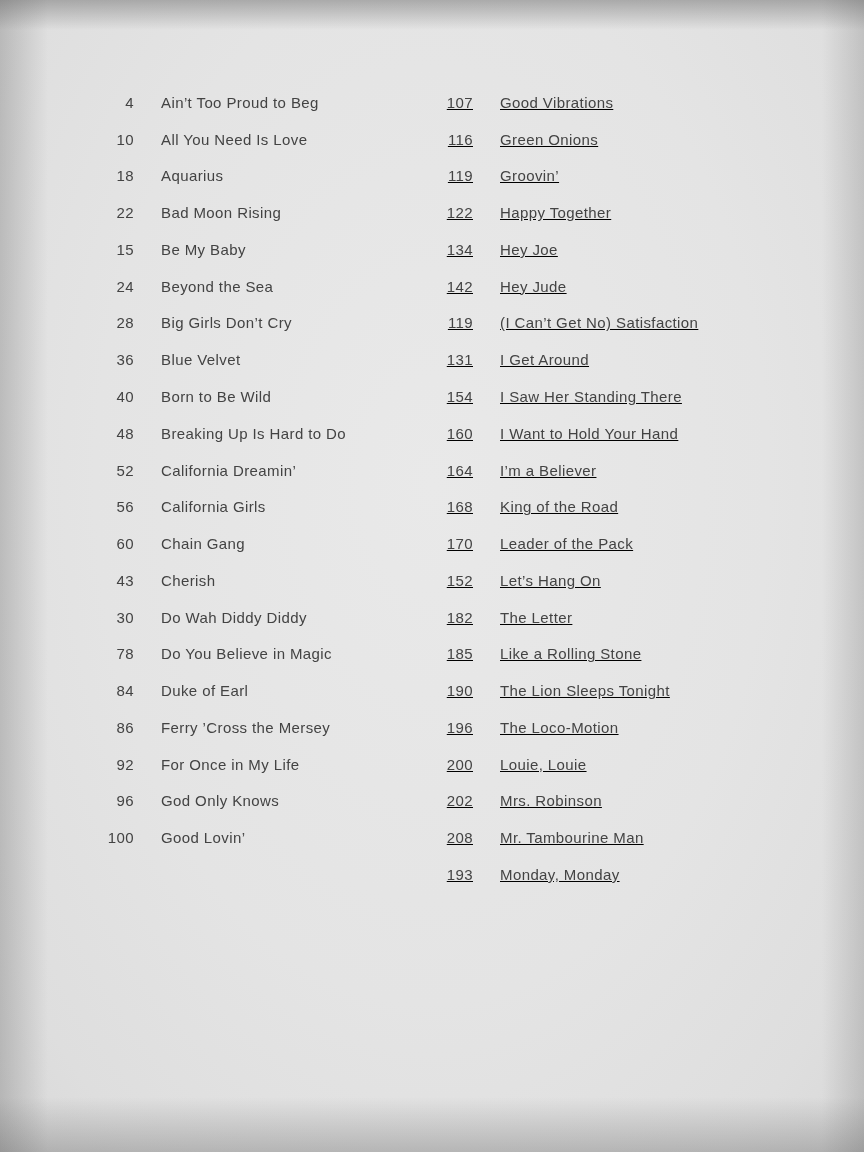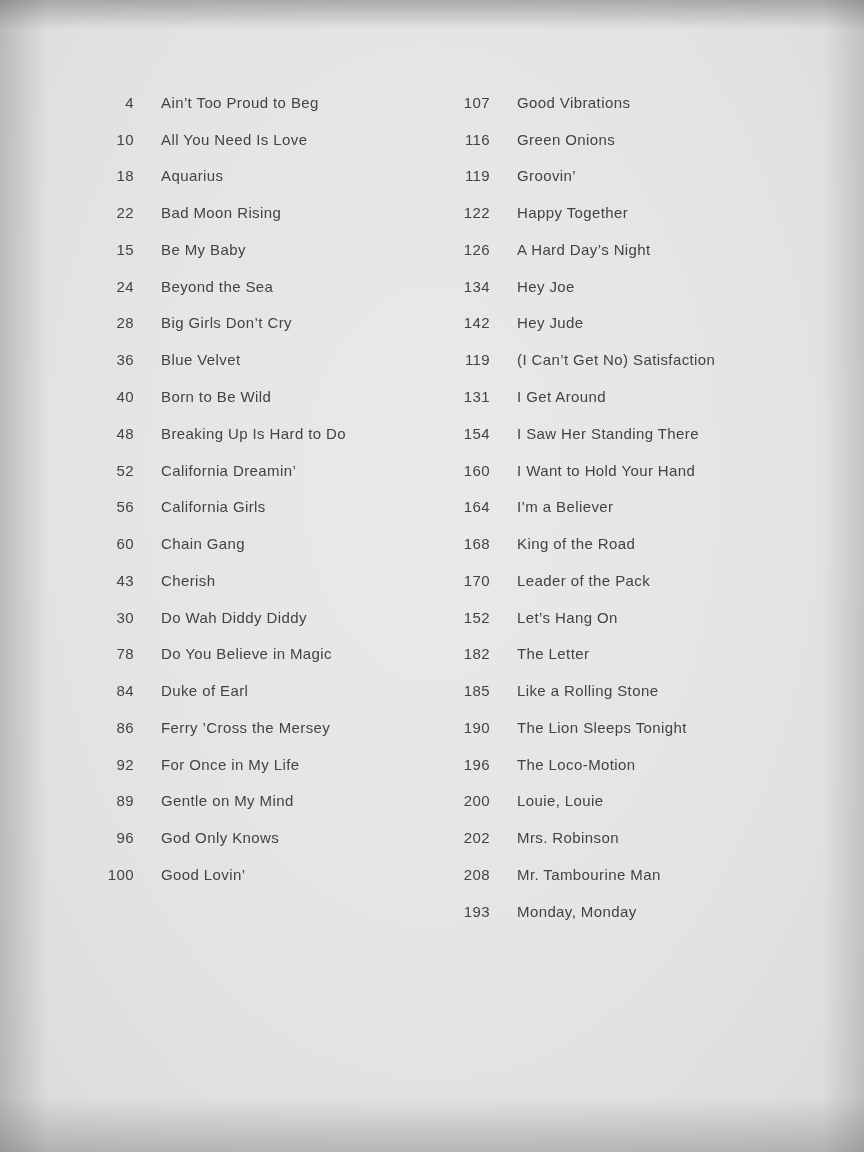--- a/index.html
+++ b/index.html
@@ -21,21 +21,21 @@
       linear-gradient(to top, rgba(90,90,90,0.32) 0px, rgba(90,90,90,0.0) 55px),
       linear-gradient(to right, rgba(90,90,90,0.28) 0px, rgba(90,90,90,0.0) 48px),
       linear-gradient(to left, rgba(90,90,90,0.22) 0px, rgba(90,90,90,0.0) 42px),
       radial-gradient(ellipse at 50% 42%, #e9e9e9 0%, #e4e4e4 55%, #dedede 85%, #d8d8d8 100%);
   }
   .toc-column {
     position: absolute;
     top: 84px;
   }
   .toc-column.left  { left: 70px;  }
-  .toc-column.right { left: 426px; }
+  .toc-column.right { left: 409px; text-decoration: underline; }
   .row {
     display: flex;
     align-items: center;
     height: 36.78px;
     color: #434343;
     font-size: 15px;
     letter-spacing: 0.4px;
     white-space: nowrap;
   }
   .num {
@@ -123,24 +123,20 @@
       </div>
       <div class="row">
         <span class="num">86</span>
         <span class="title">Ferry ’Cross the Mersey</span>
       </div>
       <div class="row">
         <span class="num">92</span>
         <span class="title">For Once in My Life</span>
       </div>
       <div class="row">
-        <span class="num">89</span>
-        <span class="title">Gentle on My Mind</span>
-      </div>
-      <div class="row">
         <span class="num">96</span>
         <span class="title">God Only Knows</span>
       </div>
       <div class="row">
         <span class="num">100</span>
         <span class="title">Good Lovin’</span>
       </div>
     </div>
   <div class="toc-column right">
       <div class="row">
@@ -151,24 +147,20 @@
         <span class="num">116</span>
         <span class="title">Green Onions</span>
       </div>
       <div class="row">
         <span class="num">119</span>
         <span class="title">Groovin’</span>
       </div>
       <div class="row">
         <span class="num">122</span>
         <span class="title">Happy Together</span>
-      </div>
-      <div class="row">
-        <span class="num">126</span>
-        <span class="title">A Hard Day’s Night</span>
       </div>
       <div class="row">
         <span class="num">134</span>
         <span class="title">Hey Joe</span>
       </div>
       <div class="row">
         <span class="num">142</span>
         <span class="title">Hey Jude</span>
       </div>
       <div class="row">

